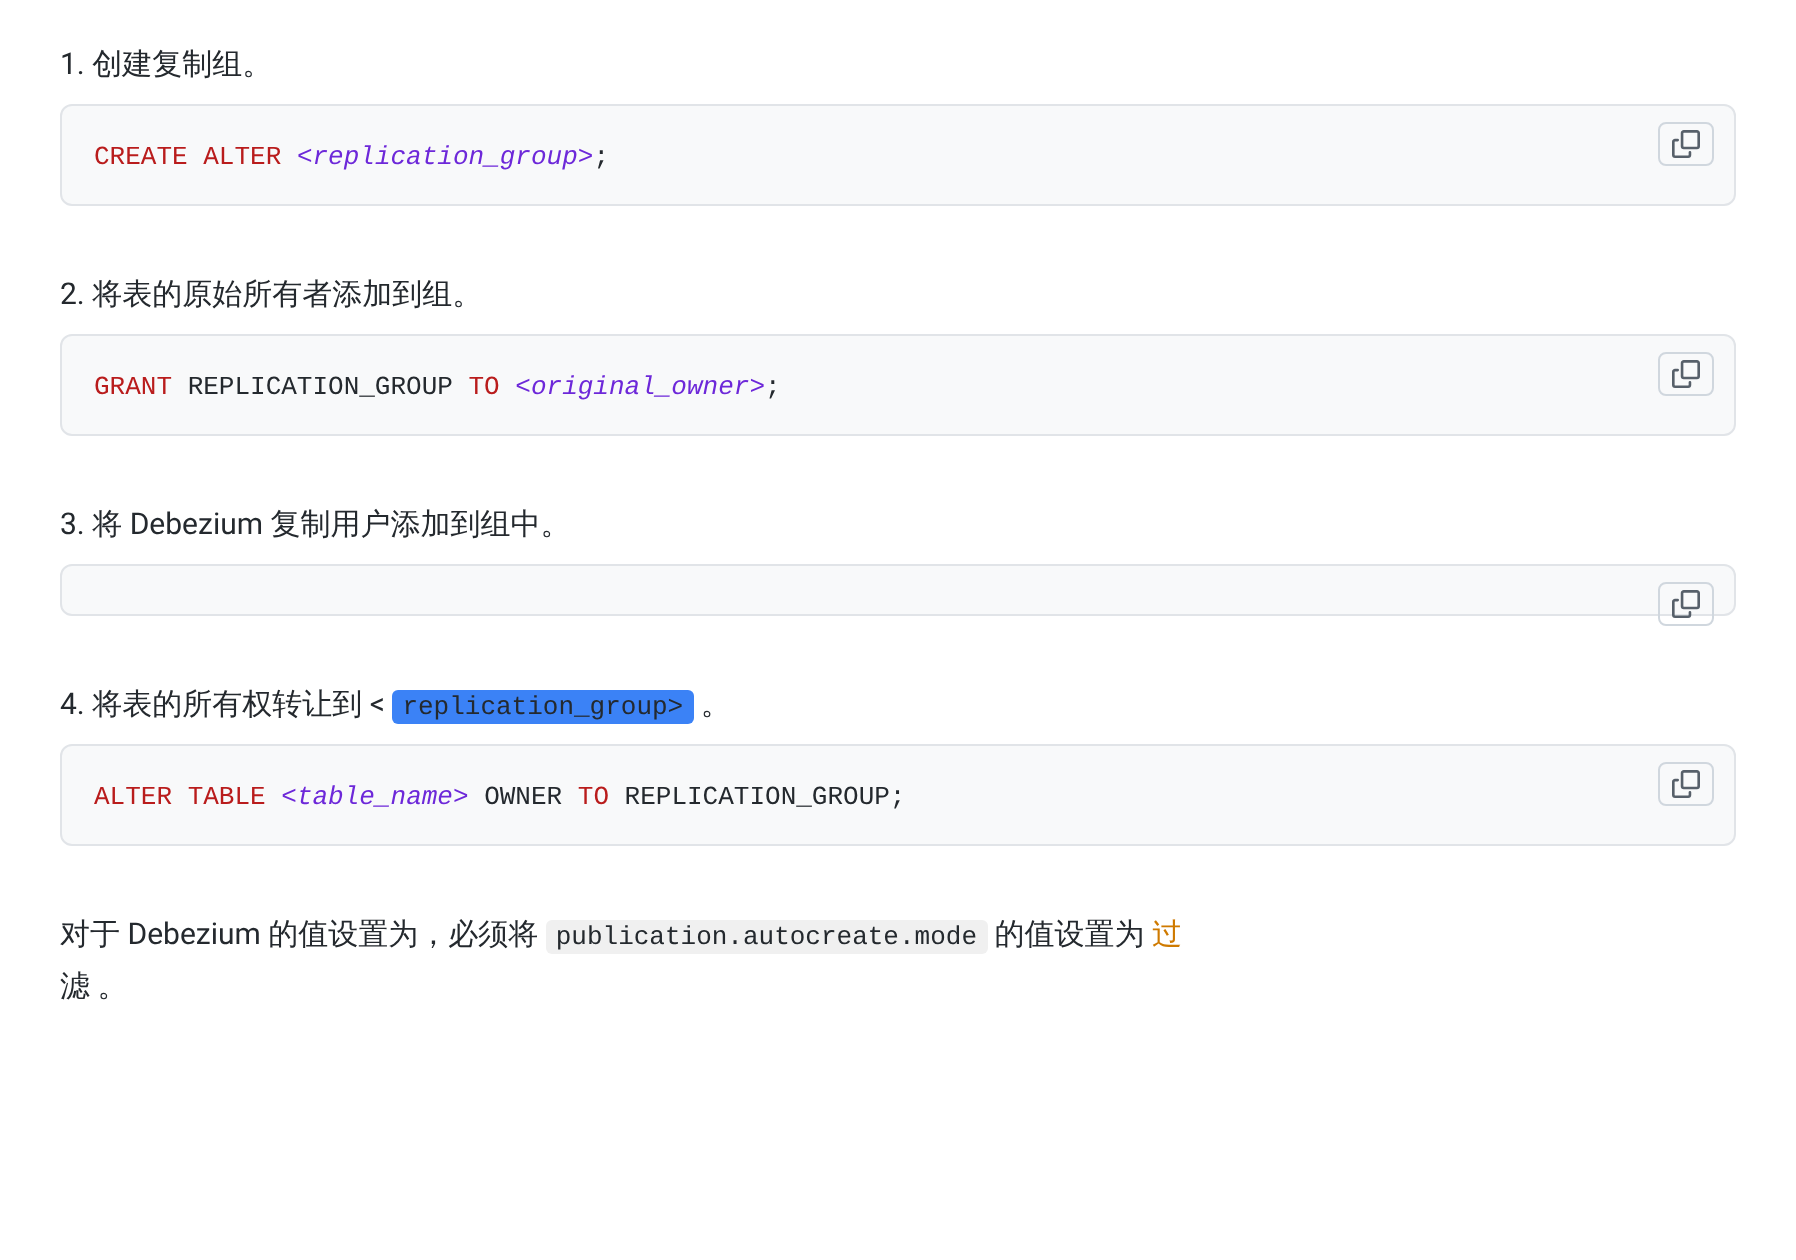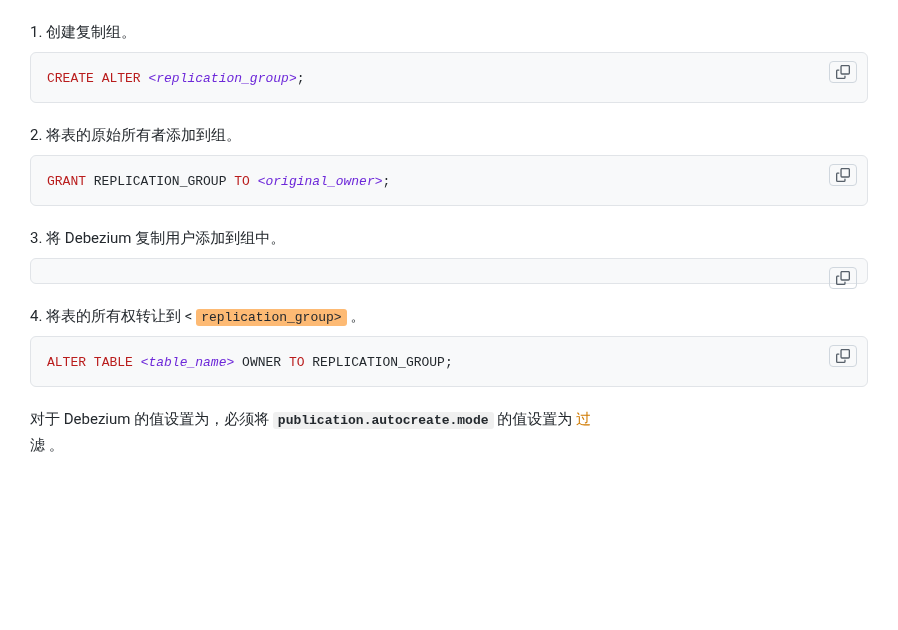--- a/index.html
+++ b/index.html
@@ -11,21 +11,21 @@
     body {
       font-family: -apple-system, BlinkMacSystemFont, "Segoe UI", Roboto, "Helvetica Neue", Arial, sans-serif;
       background: #ffffff;
       color: #24292e;
       font-size: 15px;
       line-height: 1.6;
       padding: 20px 30px 30px 30px;
     }
 
     .step-item {
-      margin-bottom: 20px;
+      margin-bottom: 32px;
     }
 
     .step-label {
       font-size: 15px;
       color: #24292e;
       margin-bottom: 8px;
     }
 
     .code-block-wrapper {
       position: relative;
@@ -71,21 +71,21 @@
       align-items: center;
       justify-content: center;
     }
 
     .copy-icon {
       width: 14px;
       height: 14px;
     }
 
     .inline-code {
-      background: #fdba74;
+      background: #3b82f6;
       border-radius: 3px;
       padding: 1px 5px;
       font-family: "SFMono-Regular", Consolas, "Liberation Mono", Menlo, monospace;
       font-size: 13px;
       color: #24292e;
     }
 
     .footer-text {
       margin-top: 16px;
       font-size: 15px;
@@ -93,21 +93,20 @@
       line-height: 1.7;
     }
 
     .highlight-inline {
       background: #f0f0f0;
       border-radius: 3px;
       padding: 1px 5px;
       font-family: "SFMono-Regular", Consolas, "Liberation Mono", Menlo, monospace;
       font-size: 13px;
       color: #24292e;
-      font-weight: bold;
     }
 
     .text-orange {
       color: #cf7a00;
     }
   </style>
 </head>
 <body>
 
 <div class="step-item">

